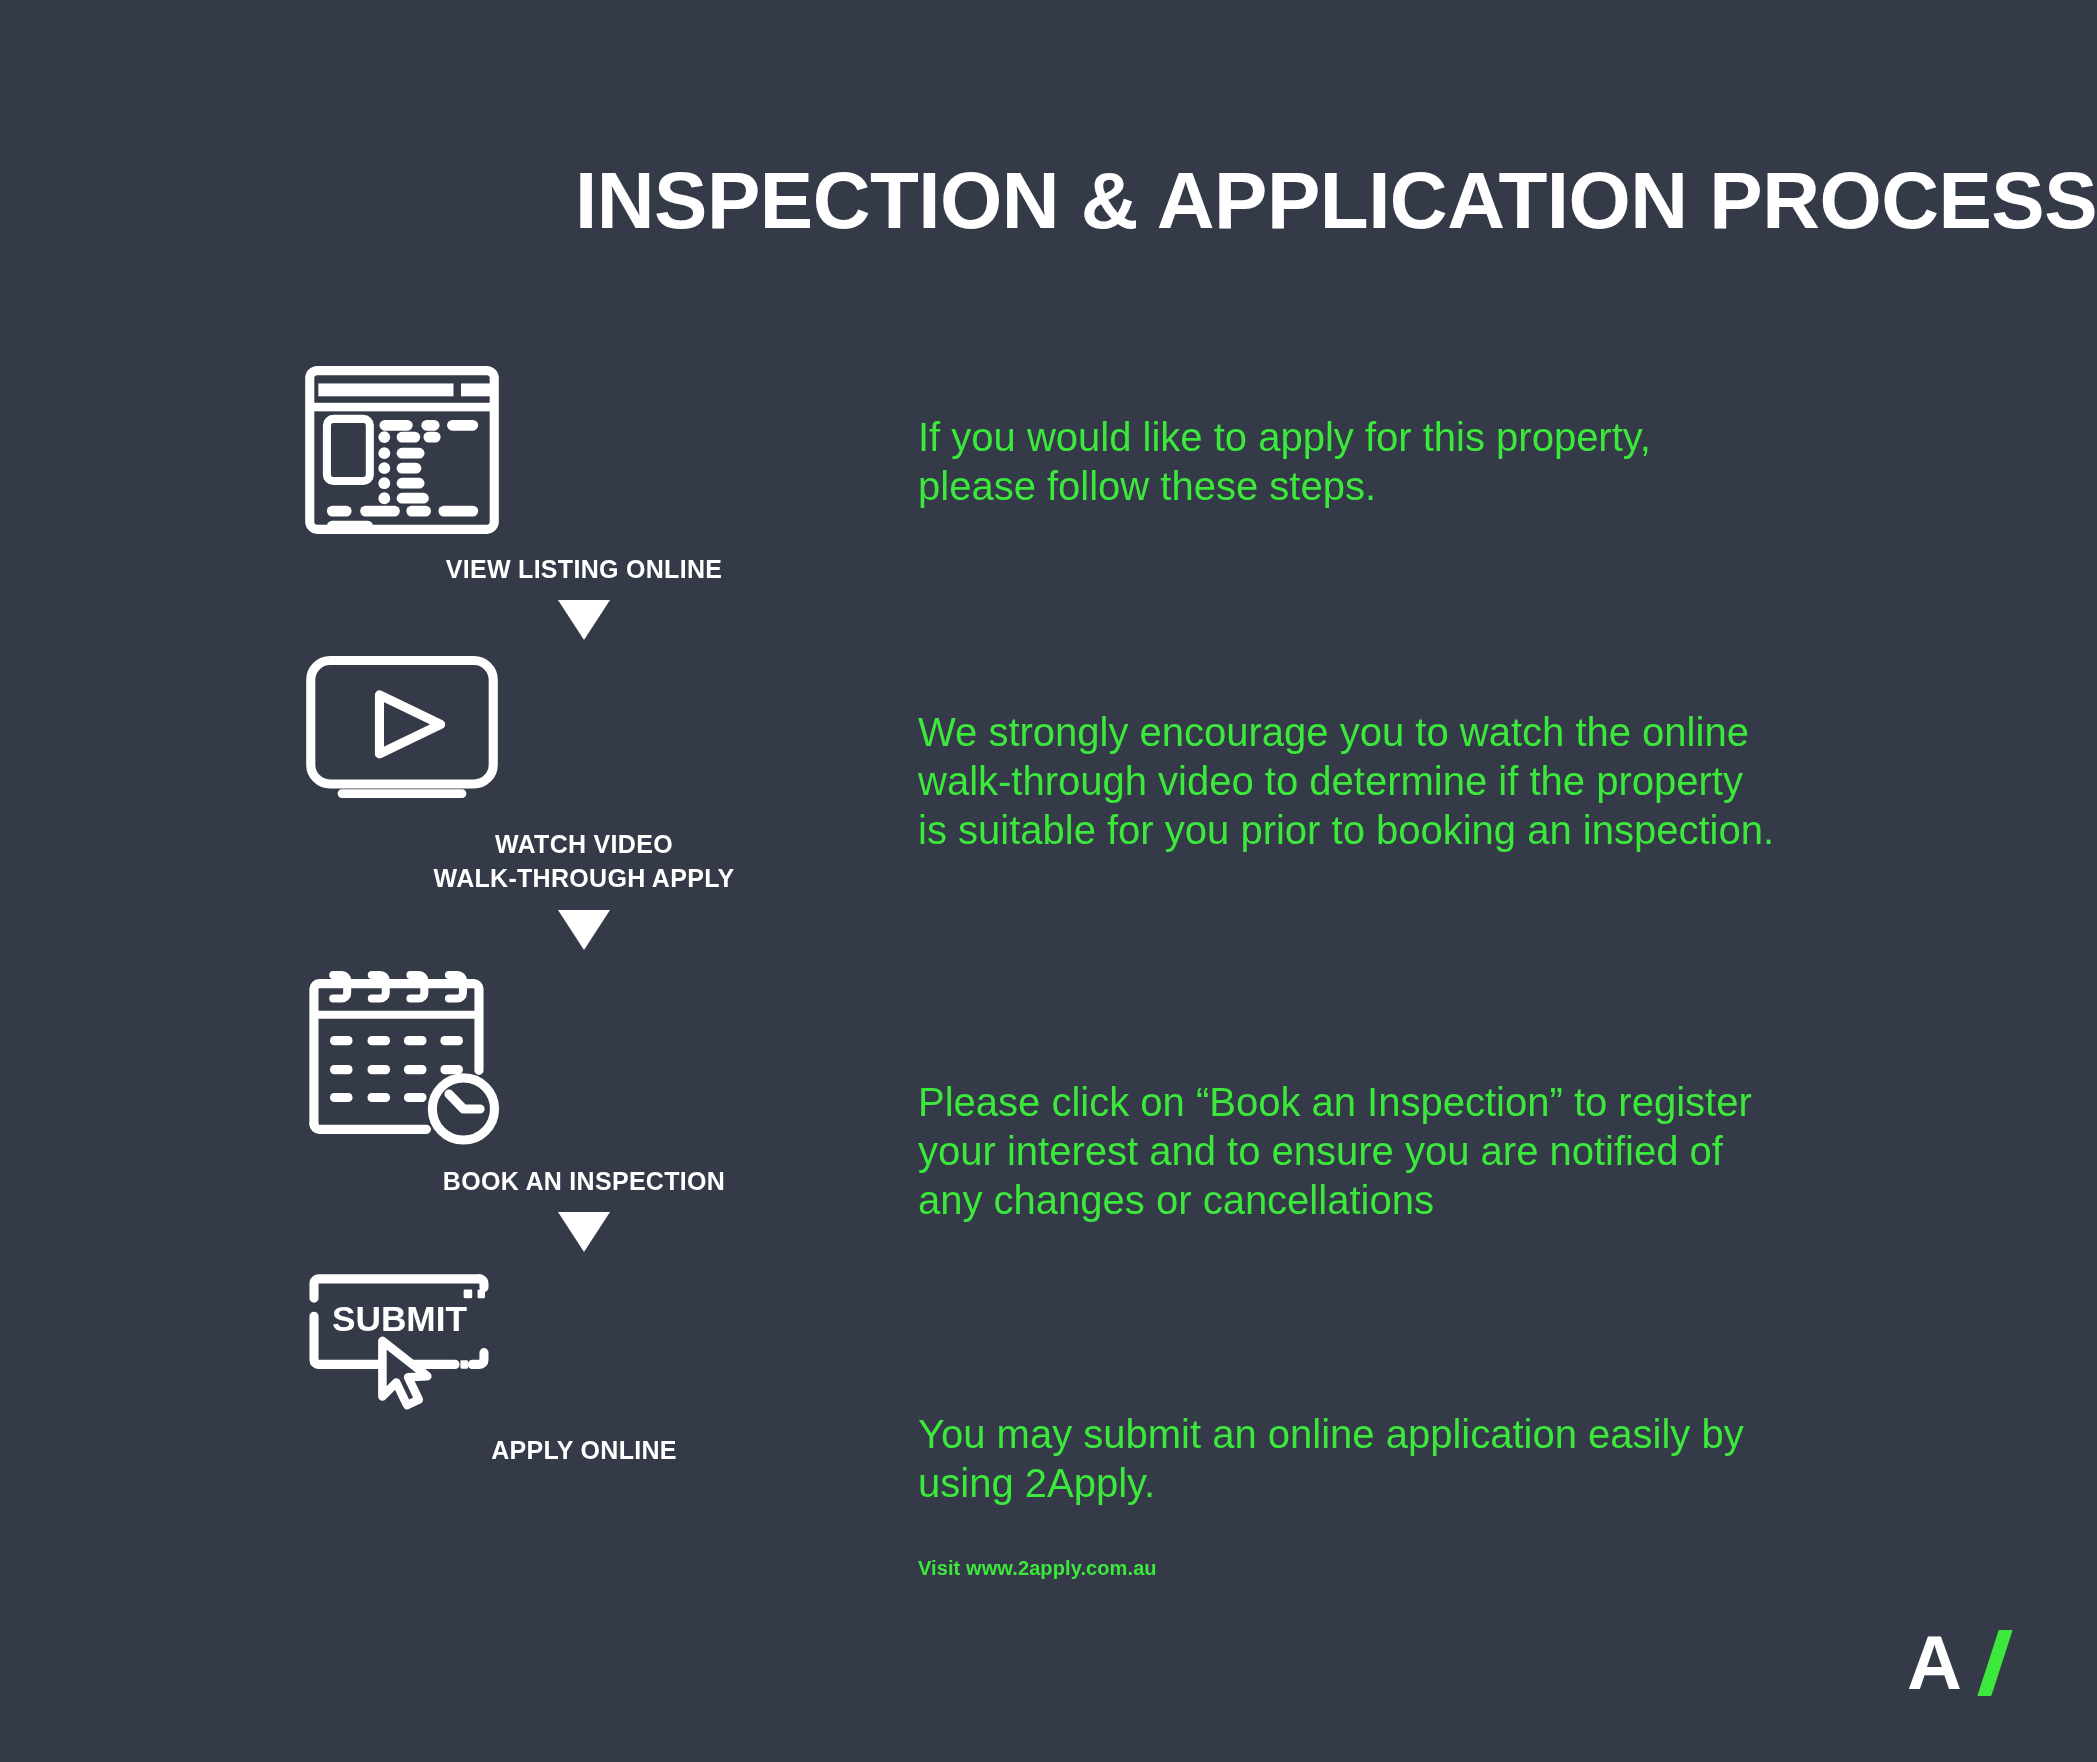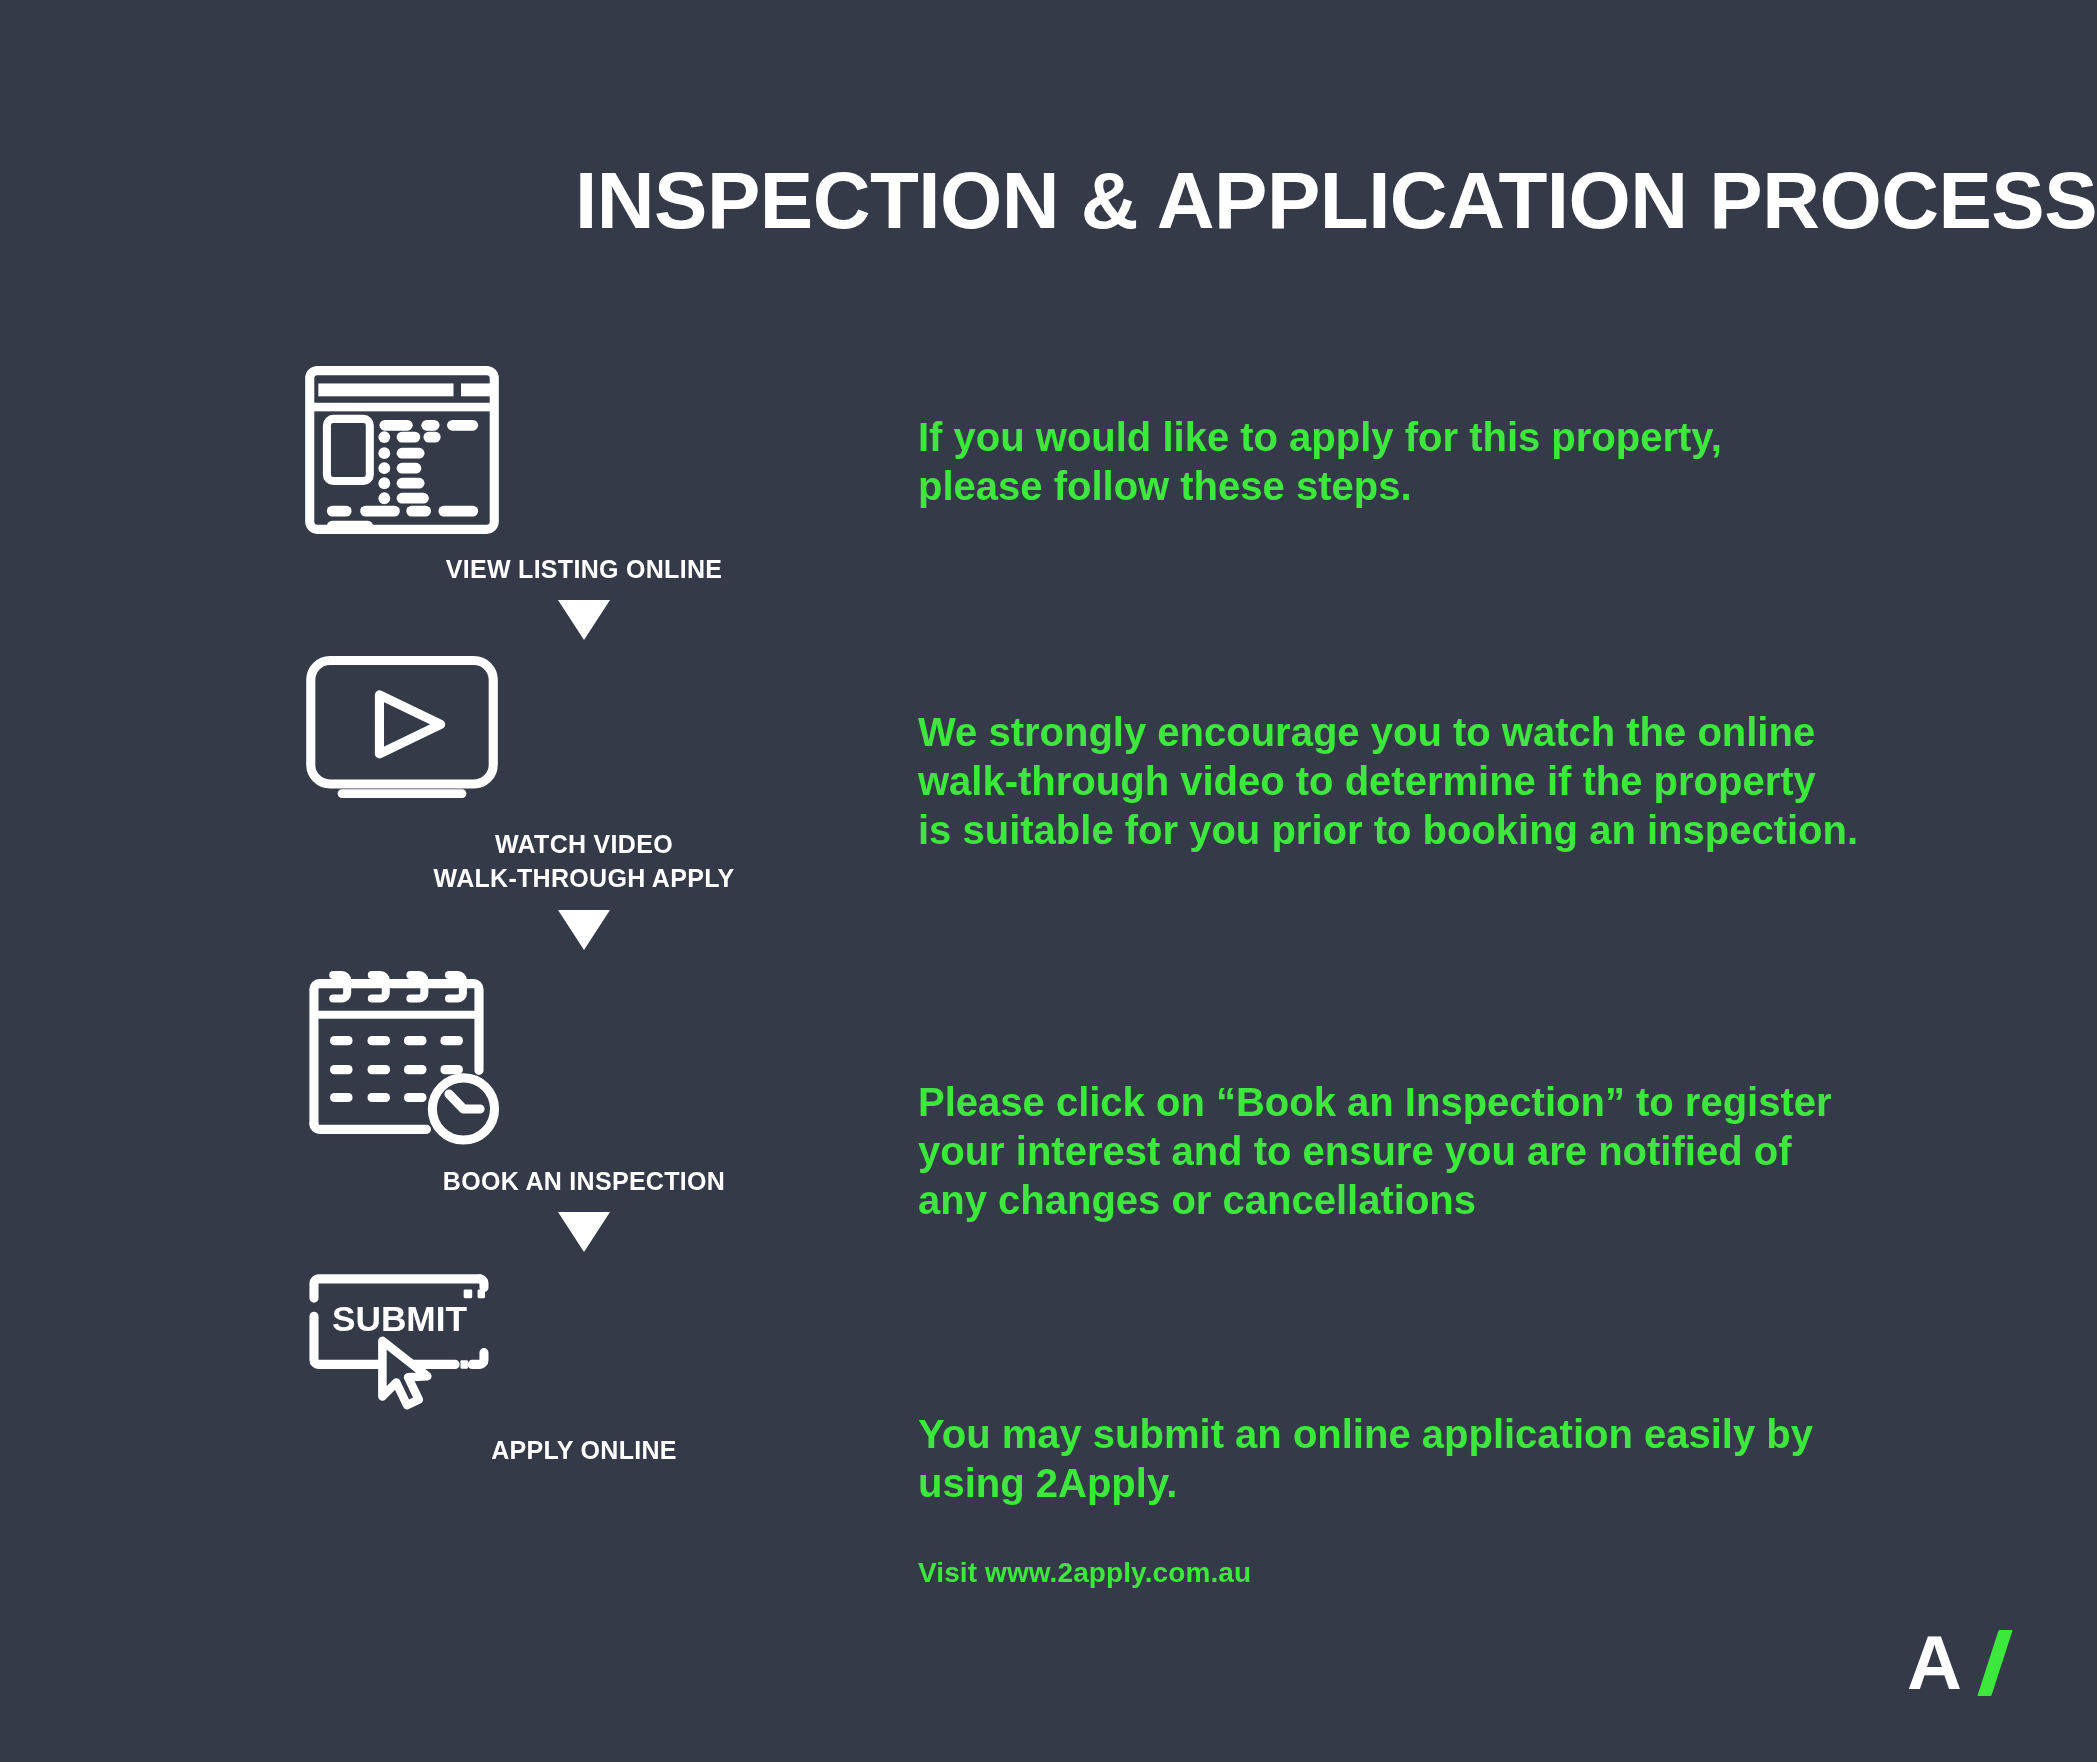--- a/index.html
+++ b/index.html
@@ -77,27 +77,27 @@
     position: absolute;
     left: 918px;
     top: 0;
     width: 1018px;
   }
   .para {
     position: absolute;
     color: #3ce83c;
     font-size: 40px;
     line-height: 1.22;
-    font-weight: bold;
+    font-weight: normal;
     white-space: pre-line;
   }
   .visit {
     position: absolute;
     color: #3ce83c;
-    font-size: 28px;
+    font-size: 20px;
     font-weight: bold;
     letter-spacing: 0.1px;
   }
 
   
   .logo {
     position: absolute;
     right: 70px;
     bottom: 64px;
     display: flex;

